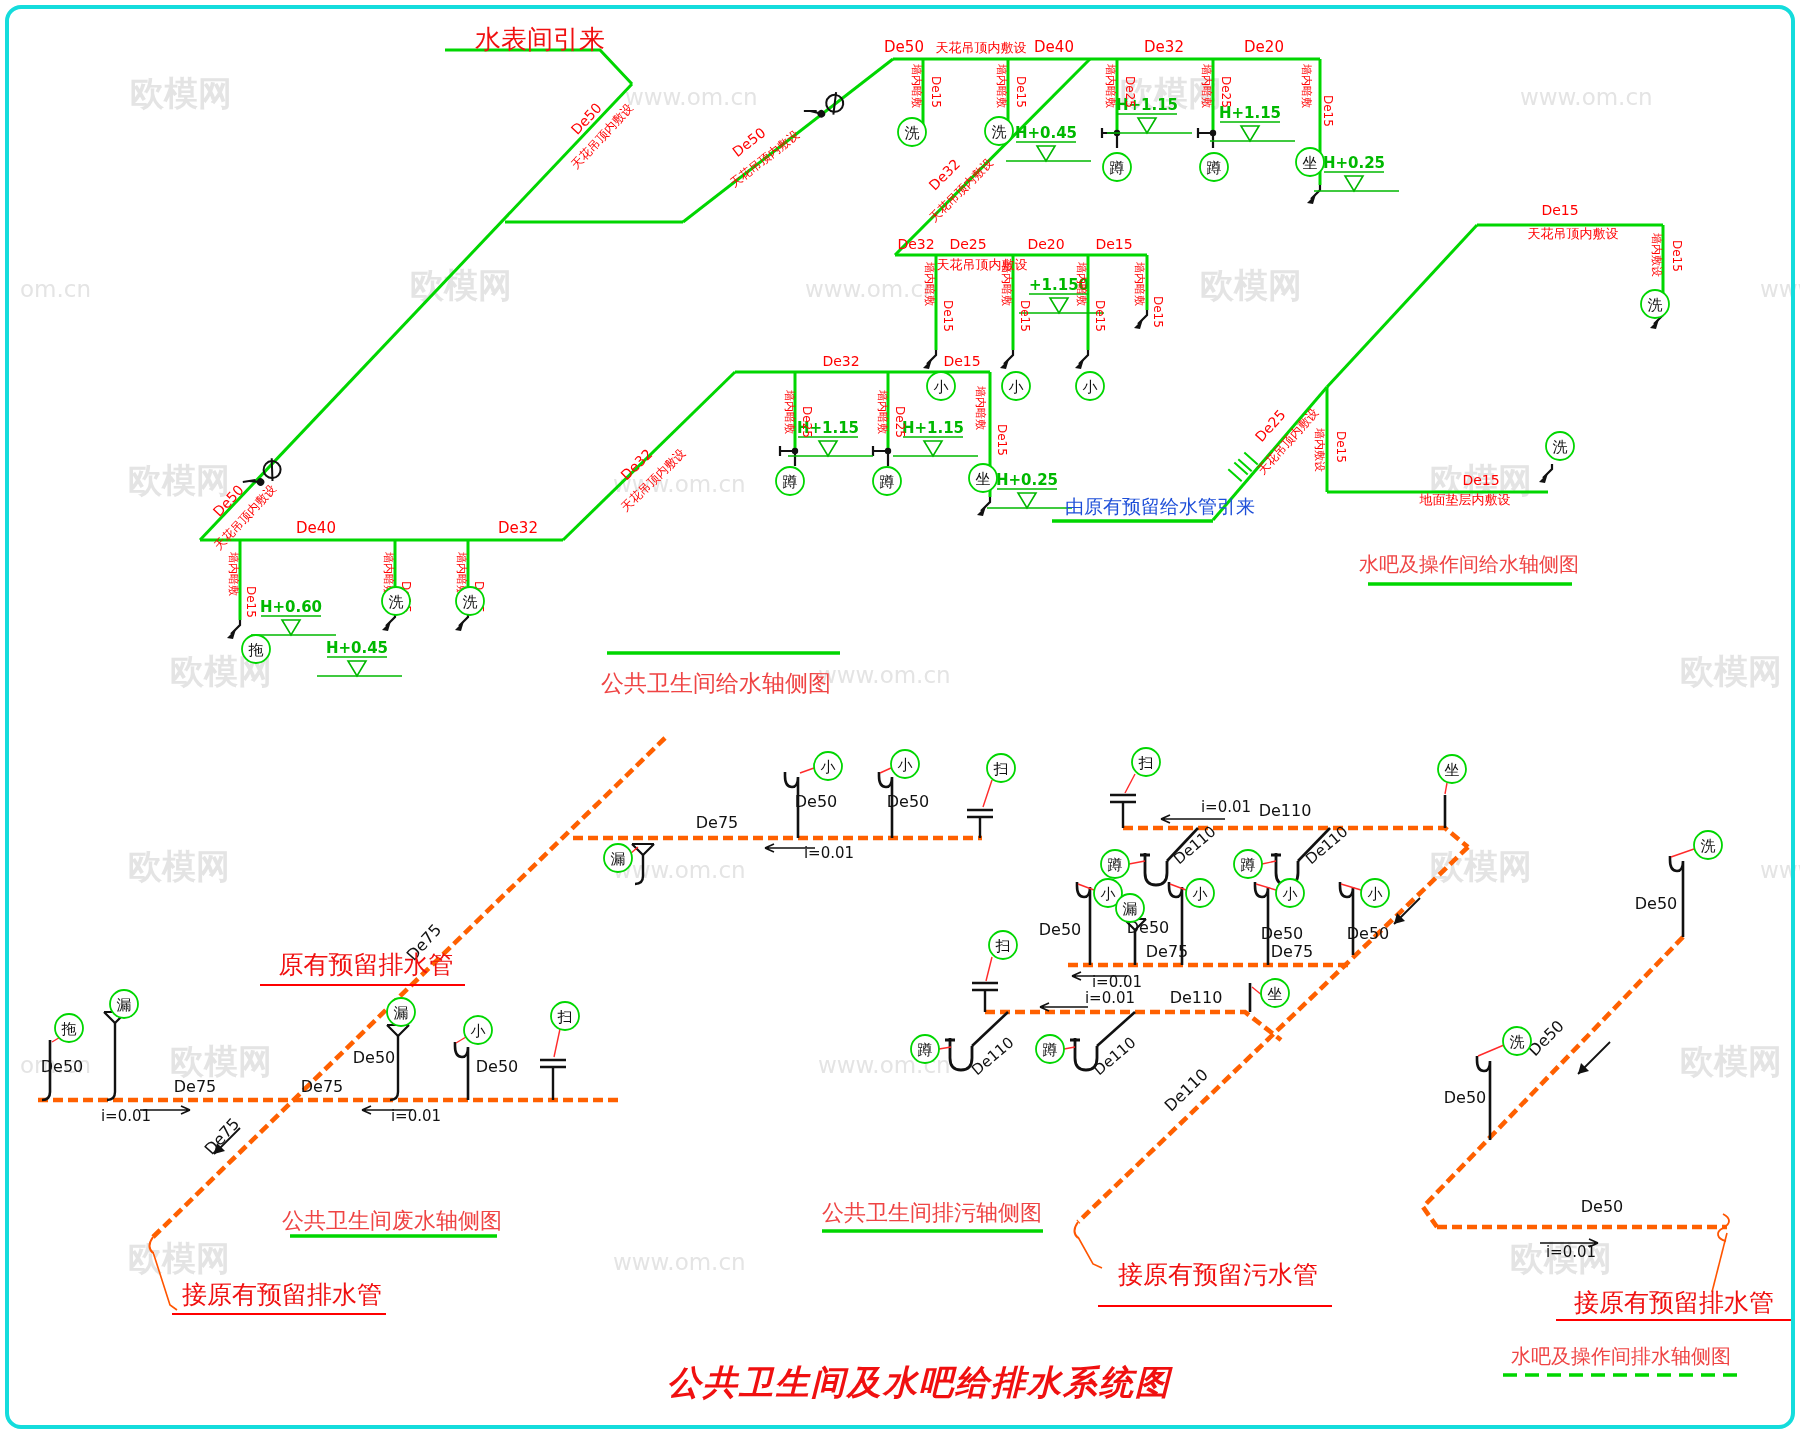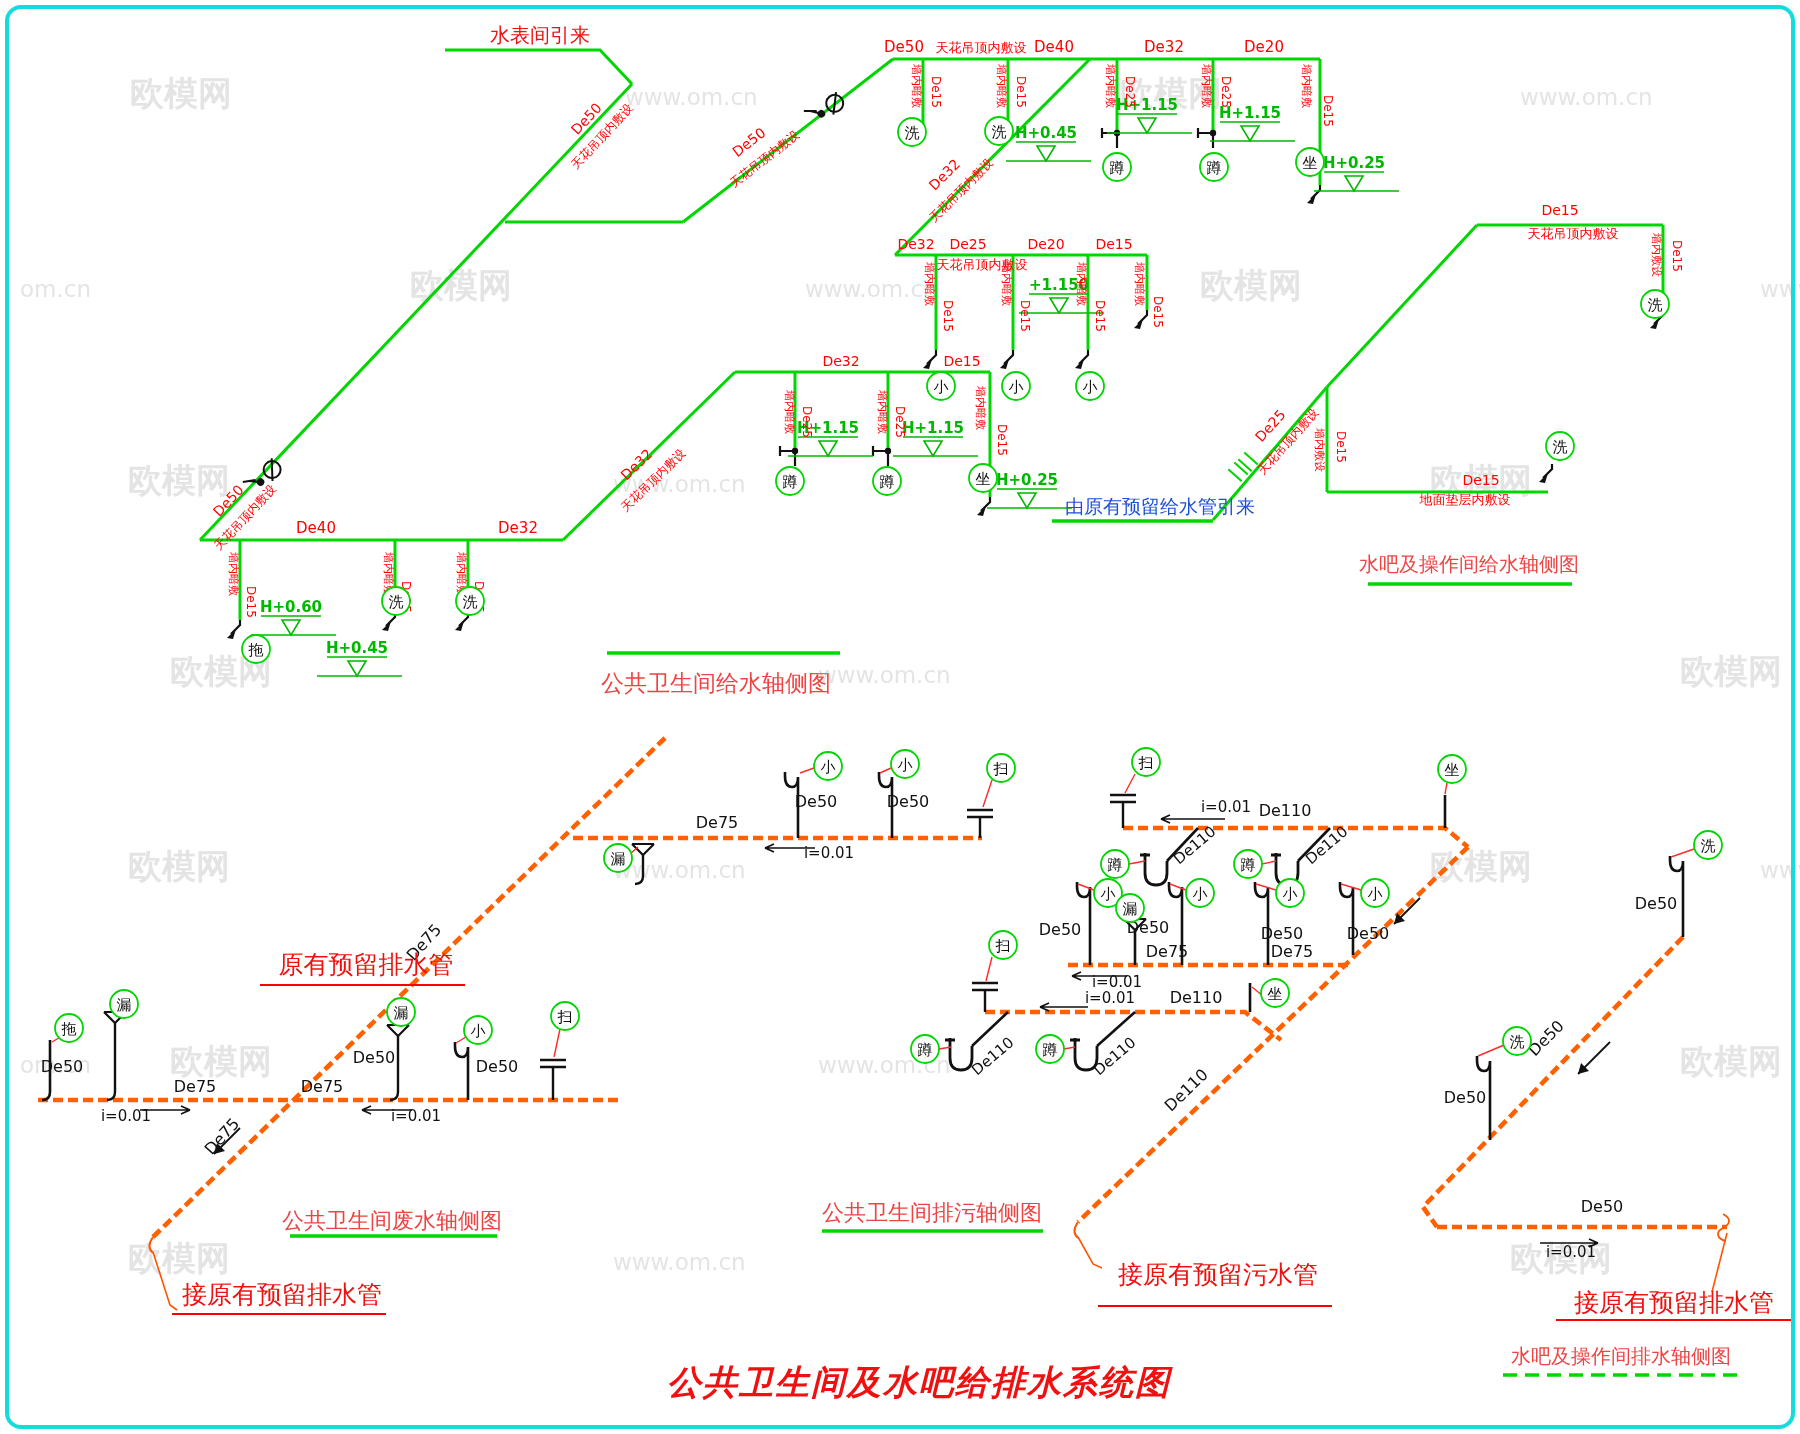--- a/index.html
+++ b/index.html
@@ -8,21 +8,21 @@
   #frame{position:absolute;inset:5px;border:4px solid #14dcdc;border-radius:16px;pointer-events:none;}
   #dwg{position:absolute;left:0;top:0;}
   .ov{position:absolute;transform:translateX(-50%);white-space:nowrap;color:#ef4444;}
   .red{color:#f01010;}
   #t1{left:716px;top:620px;font-size:23px;margin-top:48px;}
   #t2{left:1469px;top:551px;font-size:20px;}
   #t3{left:392px;top:1206px;font-size:22px;}
   #t4{left:932px;top:1198px;font-size:22px;}
   #t5{left:1621px;top:1343px;font-size:20px;}
   #t6{left:919px;top:1360px;font-size:34px;font-weight:700;letter-spacing:2px;font-style:italic;}
-  #a1{left:540px;top:22px;font-size:20px;}
+  #a1{left:540px;top:22px;font-size:26px;}
   #a2{left:1160px;top:494px;font-size:19px;}
   #a3{left:366px;top:948px;font-size:25px;}
   #a4{left:282px;top:1278px;font-size:25px;}
   #a5{left:1218px;top:1258px;font-size:25px;text-align:right;}
   #a6{left:1674px;top:1286px;font-size:25px;}
 </style>
 </head>
 <body>
 
 <div id="stage">

